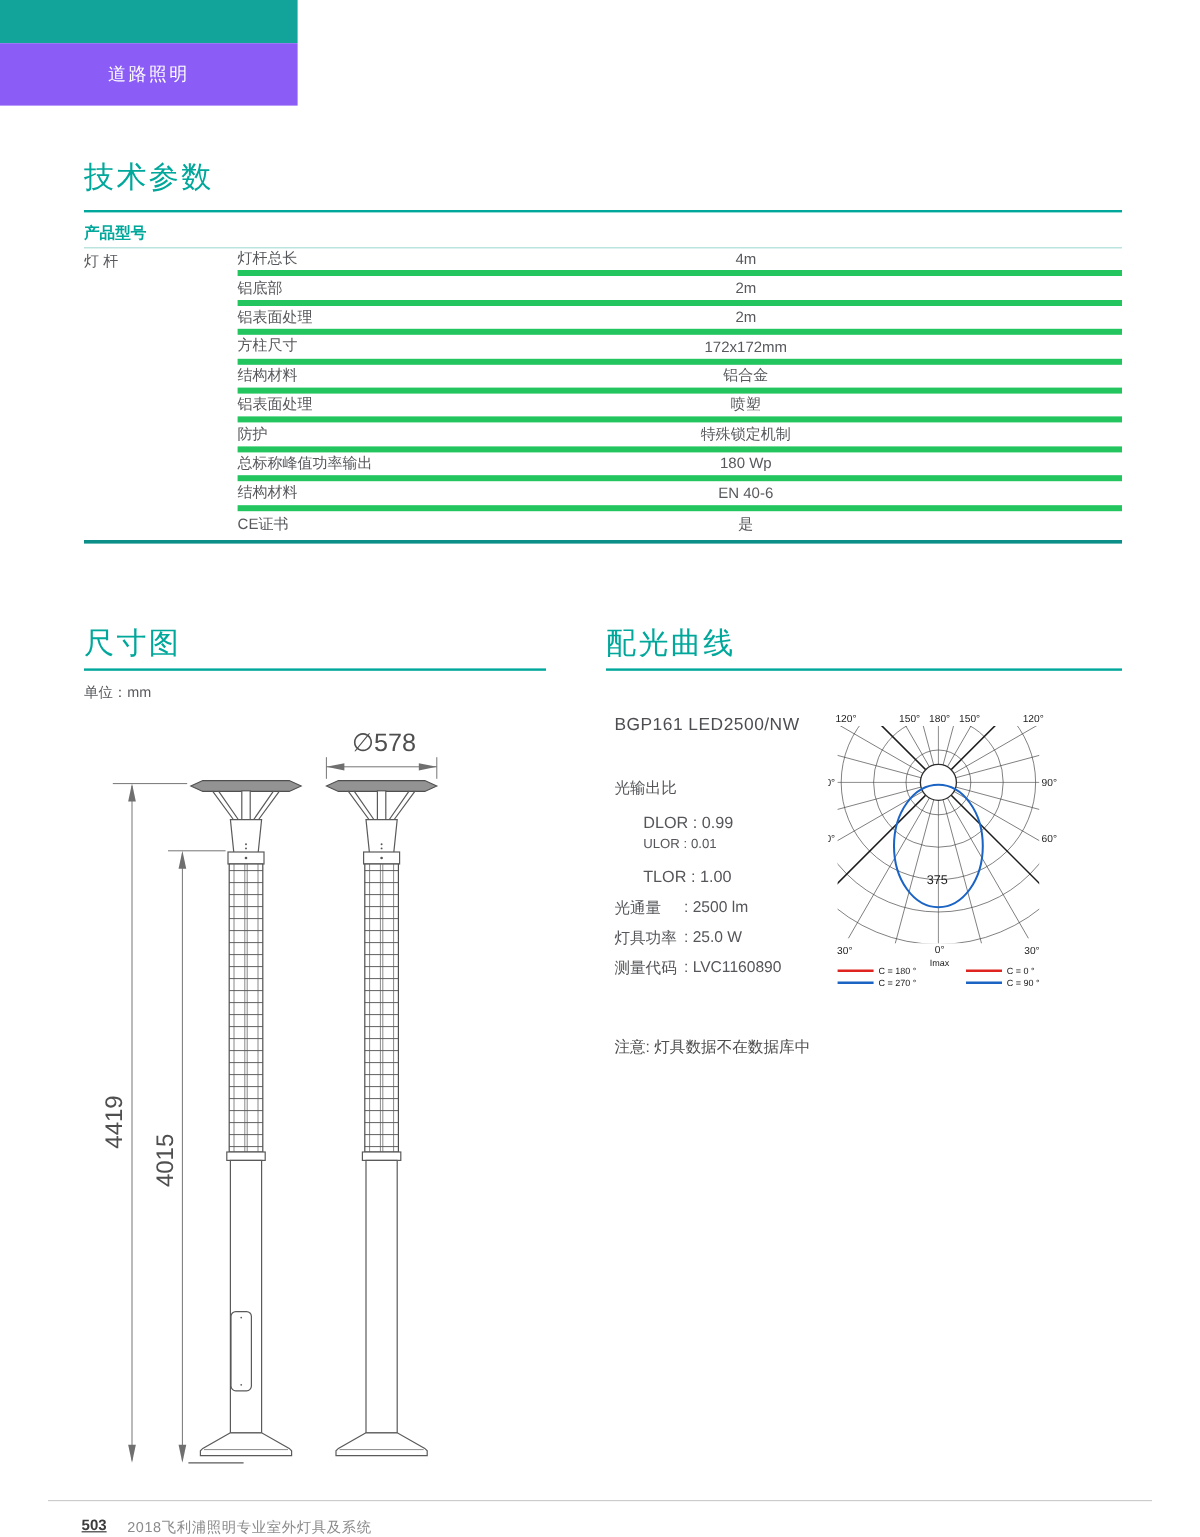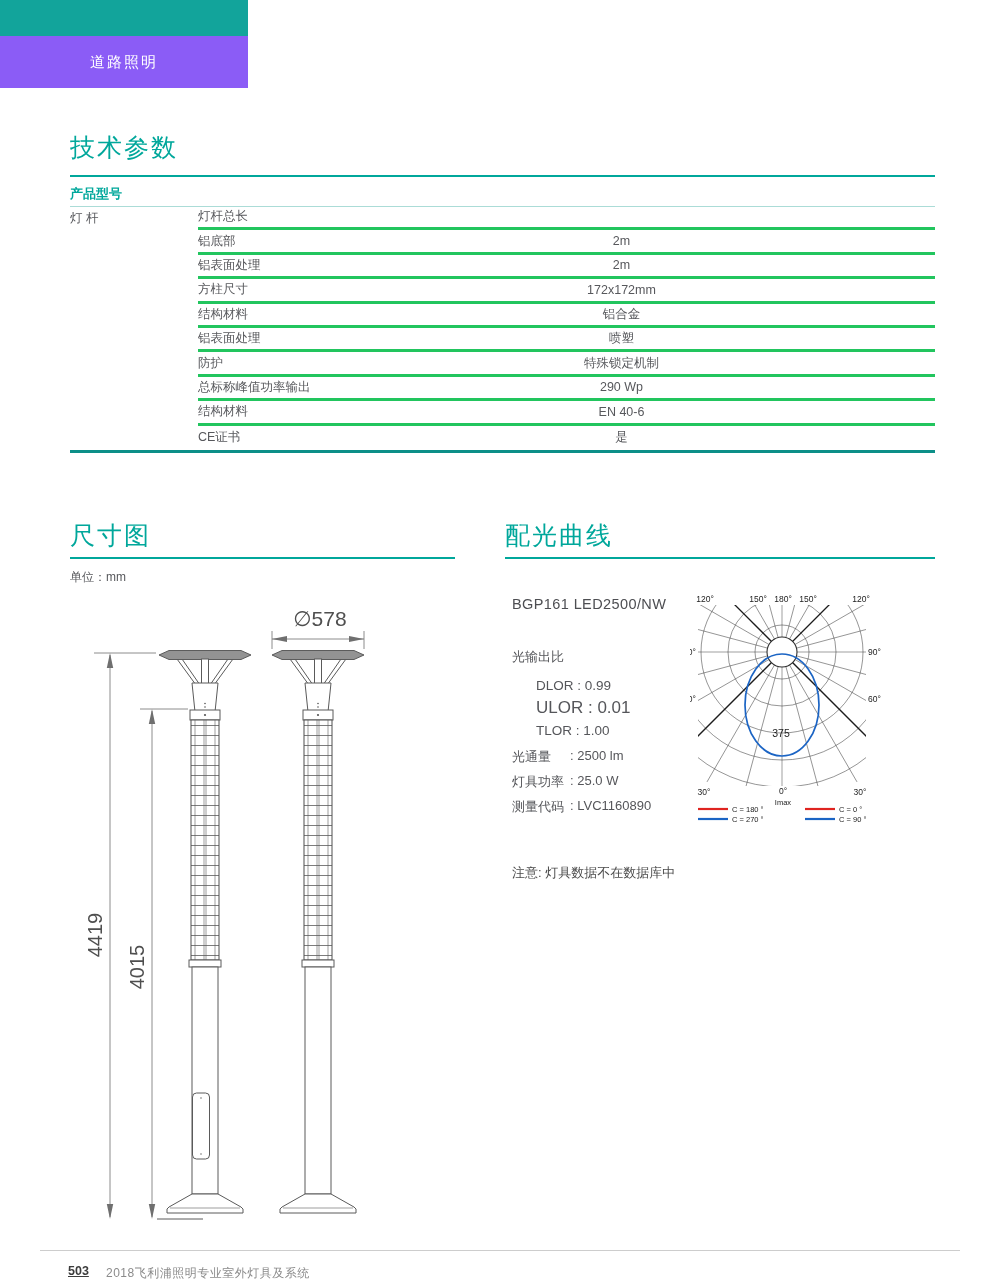--- a/index.html
+++ b/index.html
@@ -17,21 +17,21 @@
   
   .sec-title{font-size:25px;color:#00a79b;letter-spacing:2px;font-weight:400;}
   .rule-teal{height:2px;background:#00a79b;}
   .rule-thin{height:1px;background:#abdcd7;}
   .rule-dark{height:3px;background:#0c8f88;}
   
   .tbl-head{font-size:13px;font-weight:bold;color:#00a79b;}
   .param-table{left:70px;top:206px;width:865px;}
   .prow{display:flex;height:24.4px;align-items:stretch;font-size:12.5px;}
   .prow .c1{width:128px;display:flex;align-items:center;}
-  .prow .c2{flex:1;display:flex;align-items:center;border-bottom:3px solid #22c55e;}
+  .prow .c2{flex:1;display:flex;align-items:center;border-bottom:5px solid #22c55e;}
   .prow:last-child .c2{border-bottom:none;}
   .prow .pname{width:110px;white-space:nowrap;}
   .prow .pval{flex:1;text-align:center;}
   
   .ph-line{font-size:13px;color:#55565a;white-space:nowrap;}
   .ph-code{font-size:14.5px;color:#4d4e52;letter-spacing:.4px;}
   .spec-row{display:flex;font-size:13px;color:#55565a;white-space:nowrap;}
   .spec-row .sl{width:58px;}
   
   .ln{stroke:#5a5a5a;stroke-width:1;fill:none;}
@@ -64,20 +64,21 @@
 <div class="abs sec-title" style="left:70px;top:131px;">技术参数</div>
 <div class="abs rule-teal" style="left:70px;top:175px;width:865px;"></div>
 <div class="abs tbl-head" style="left:70px;top:185px;">产品型号</div>
 <div class="abs rule-thin" style="left:70px;top:206px;width:865px;"></div>
 
 <div class="abs param-table">
   <div class="prow">
     <div class="c1">灯 杆</div>
     <div class="c2">
         <span class="pname">灯杆总长</span>
+        <span class="pval">4m</span>
       </div>
   </div>
   <div class="prow">
     <div class="c1"></div>
     <div class="c2">
         <span class="pname">铝底部</span>
         <span class="pval">2m</span>
       </div>
   </div>
   <div class="prow">
@@ -112,21 +113,21 @@
     <div class="c1"></div>
     <div class="c2">
         <span class="pname">防护</span>
         <span class="pval">特殊锁定机制</span>
       </div>
   </div>
   <div class="prow">
     <div class="c1"></div>
     <div class="c2">
         <span class="pname">总标称峰值功率输出</span>
-        <span class="pval">290 Wp</span>
+        <span class="pval">180 Wp</span>
       </div>
   </div>
   <div class="prow">
     <div class="c1"></div>
     <div class="c2">
         <span class="pname">结构材料</span>
         <span class="pval">EN 40-6</span>
       </div>
   </div>
   <div class="prow">
@@ -215,21 +216,21 @@
     <line class="dim" x1="202" y1="44" x2="294" y2="44"></line>
     <polygon class="dimfill" points="202,44 217,41 217,47"></polygon>
     <polygon class="dimfill" points="294,44 279,41 279,47"></polygon>
     <text class="dimtxt" x="250" y="31" text-anchor="middle" style="font-size:21px">∅578</text>
   </g>
 </svg>
 
 <div class="abs ph-code" style="left:512px;top:596px;">BGP161 LED2500/NW</div>
 <div class="abs ph-line" style="left:512px;top:648px;">光输出比</div>
 <div class="abs ph-line" style="left:536px;top:663px;font-size:13.5px;margin-top:15px;">DLOR : 0.99</div>
-<div class="abs ph-line" style="left:536px;top:698px;font-size:17px;">ULOR : 0.01</div>
+<div class="abs ph-line" style="left:536px;top:698px;font-size:11px;">ULOR : 0.01</div>
 <div class="abs ph-line" style="left:536px;top:723px;font-size:13.5px;">TLOR : 1.00</div>
 
 <div class="abs spec-row" style="left:512px;top:748px;">
   <span class="sl">光通量</span>
   <span>: 2500  lm</span>
 </div>
 <div class="abs spec-row" style="left:512px;top:773px;">
   <span class="sl">灯具功率</span>
   <span>: 25.0   W</span>
 </div>

